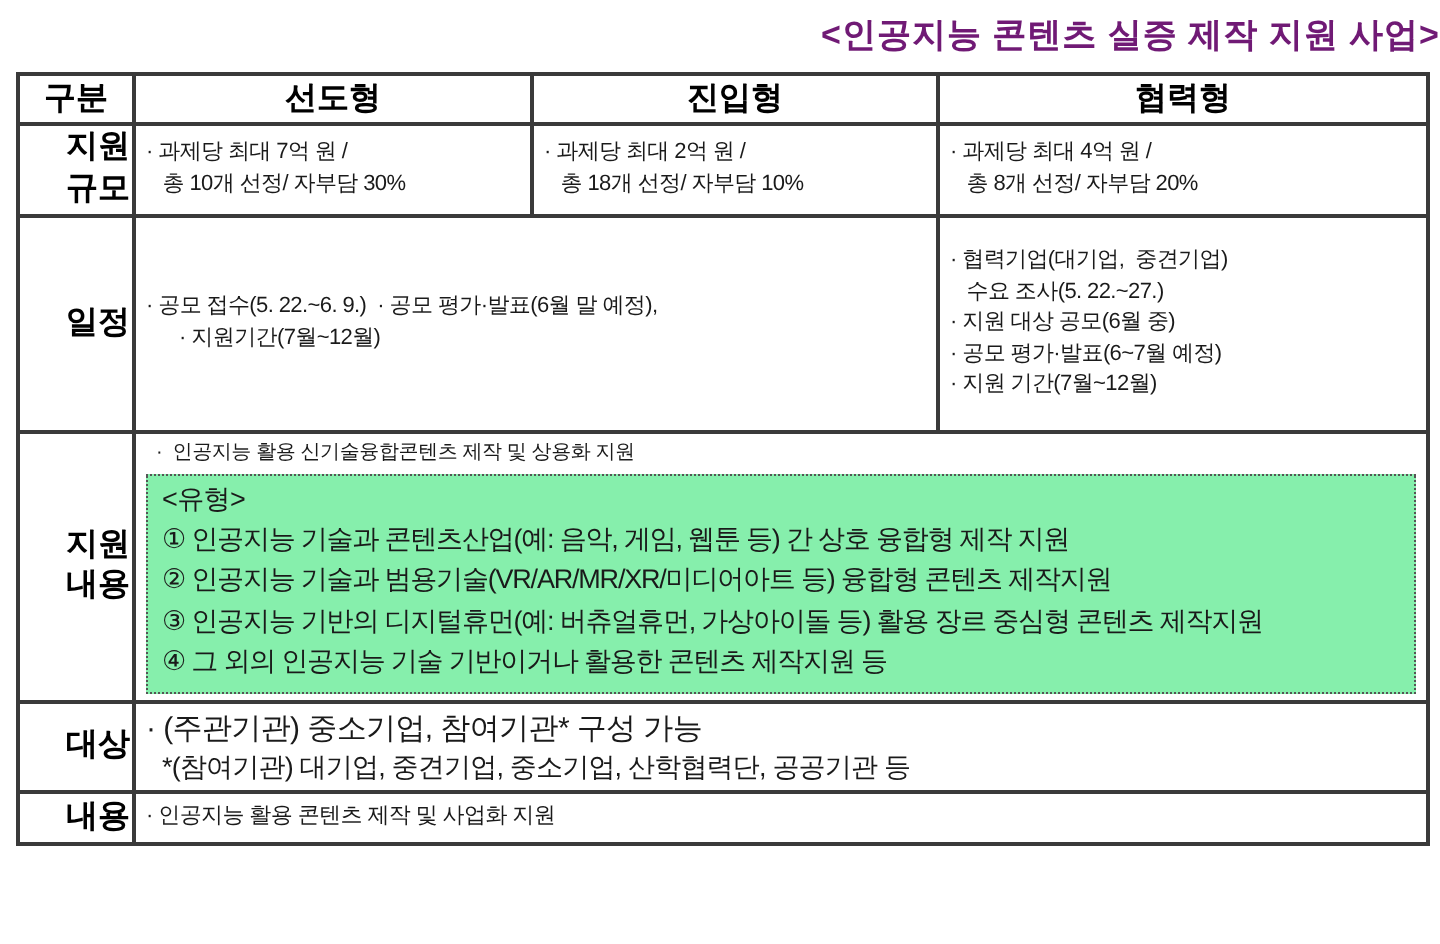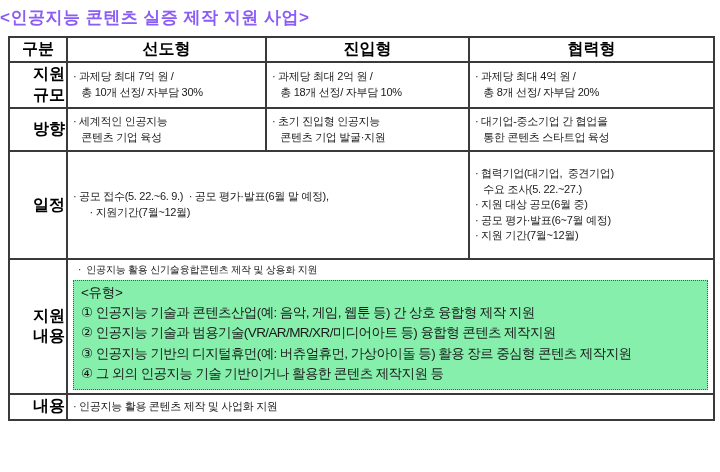--- a/index.html
+++ b/index.html
@@ -1,19 +1,19 @@
 <!DOCTYPE html>
 <html><head>
 <meta charset="utf-8">
 <style>
   html,body{margin:0;padding:0;background:#ffffff;}
   body{width:720px;height:472px;overflow:hidden;
        font-family:"Liberation Sans","DejaVu Sans",sans-serif;color:#1a1a1a;}
-  .title{width:720px;text-align:left;font-weight:bold;font-size:17px;
-         color:#8b5cf6;padding-top:6px;letter-spacing:0.5px;}
+  .title{width:720px;text-align:right;font-weight:bold;font-size:17px;
+         color:#701a75;padding-top:6px;letter-spacing:0.5px;}
   table.tbl{border-collapse:collapse;table-layout:fixed;width:705px;
             margin:7px 0 0 8px;}
   col.c0{width:58px;} col.c1{width:199px;} col.c2{width:203px;} col.c3{width:245px;}
   th,td{border:2px solid #3a3a3a;vertical-align:middle;overflow:hidden;}
   th.colhead{font-size:16px;font-weight:bold;color:#000;text-align:center;padding:1px 0;}
   th.rowlabel{font-size:16px;font-weight:bold;color:#000;text-align:right;
               white-space:pre-wrap;line-height:1.3;}
   td.body{font-size:11px;line-height:1.42;letter-spacing:-0.3px;
           padding:2px 5px;white-space:pre-wrap;}
   tr.r-head{height:23px;margin-left:16px;} tr.r-scale{height:46px;} tr.r-dir{height:43px;}
@@ -57,29 +57,20 @@
     <th class="rowlabel">지원
 규모</th>
     <td class="body">· 과제당 최대 7억 원 /
    총 10개 선정/ 자부담 30%</td>
     <td class="body">· 과제당 최대 2억 원 /
    총 18개 선정/ 자부담 10%</td>
     <td class="body">· 과제당 최대 4억 원 /
    총 8개 선정/ 자부담 20%</td>
   </tr>
 
-  <tr class="r-dir">
-    <th class="rowlabel">방향</th>
-    <td class="body">· 세계적인 인공지능
-   콘텐츠 기업 육성</td>
-    <td class="body">· 초기 진입형 인공지능
-   콘텐츠 기업 발굴·지원</td>
-    <td class="body">· 대기업-중소기업 간 협업을
-   통한 콘텐츠 스타트업 육성</td>
-  </tr>
 
   <tr class="r-sched">
     <th class="rowlabel">일정</th>
     <td class="body" colspan="2">· 공모 접수(5. 22.~6. 9.)  · 공모 평가·발표(6월 말 예정),
       · 지원기간(7월~12월)</td>
     <td class="body sched-coop">· 협력기업(대기업,  중견기업)
    수요 조사(5. 22.~27.)
 · 지원 대상 공모(6월 중)
 · 공모 평가·발표(6~7월 예정)
 · 지원 기간(7월~12월)</td>
@@ -93,19 +84,26 @@
       <div class="type-box">
         <div class="box-title">&lt;유형&gt;</div>
         <div class="box-line">① 인공지능 기술과 콘텐츠산업(예: 음악, 게임, 웹툰 등) 간 상호 융합형 제작 지원</div>
         <div class="box-line">② 인공지능 기술과 범용기술(VR/AR/MR/XR/미디어아트 등) 융합형 콘텐츠 제작지원</div>
         <div class="box-line">③ 인공지능 기반의 디지털휴먼(예: 버츄얼휴먼, 가상아이돌 등) 활용 장르 중심형 콘텐츠 제작지원</div>
         <div class="box-line">④ 그 외의 인공지능 기술 기반이거나 활용한 콘텐츠 제작지원 등</div>
       </div>
     </td>
   </tr>
 
+  <tr class="r-target">
+    <th class="rowlabel">대상</th>
+    <td class="target-cell" colspan="3">
+      <div class="target-main">· (주관기관) 중소기업, 참여기관* 구성 가능</div>
+      <div class="target-note">*(참여기관) 대기업, 중견기업, 중소기업, 산학협력단, 공공기관 등</div>
+    </td>
+  </tr>
 
   <tr class="r-content">
     <th class="rowlabel">내용</th>
     <td class="body" colspan="3">· 인공지능 활용 콘텐츠 제작 및 사업화 지원</td>
   </tr>
 </tbody>
   </table>
 
 </body></html>

